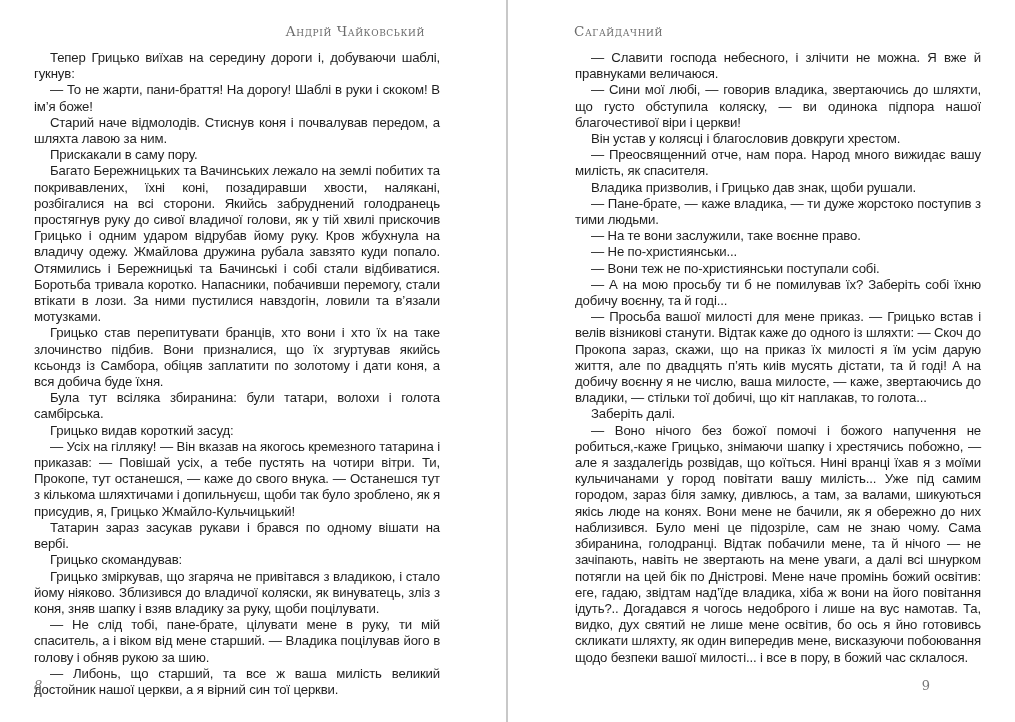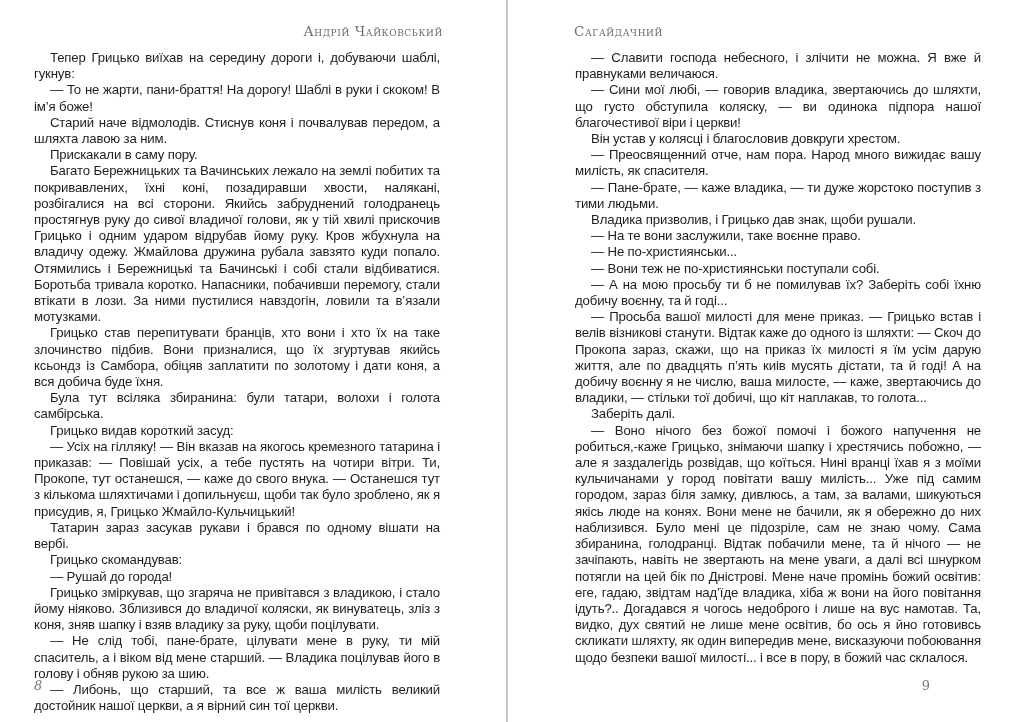--- a/index.html
+++ b/index.html
@@ -2,21 +2,21 @@
 <html><head>
 <meta charset="utf-8">
 <style>
   html, body { margin: 0; padding: 0; background: #ffffff; }
   body { width: 1015px; height: 722px; position: relative; overflow: hidden; font-family: "Liberation Sans", "DejaVu Sans", sans-serif; color: #1e1e1e; }
   .spread { position: absolute; inset: 0; display: flex; }
   .page { position: relative; width: 507px; height: 722px; }
   .page.right { width: 456px; }
   .gutter { position: absolute; left: 506px; top: 0; width: 2px; height: 722px; background: #c8c8c8; }
   .running-head { position: absolute; top: 23px; font-family: "DejaVu Serif", "Liberation Serif", serif; font-variant: small-caps; font-size: 13.5px; letter-spacing: 0.6px; color: #6b6b6b; }
-  .left .running-head { right: 64px; }
+  .left .running-head { right: 82px; }
   .right .running-head { left: 67px; }
   .text { position: absolute; top: 50px; width: 406px; font-size: 13.2px; line-height: 16.2px; }
   .left .text { left: 34px; }
   .right .text { left: 68px; }
   .text p { margin: 0; text-indent: 16px; text-align: justify; hyphens: manual; letter-spacing: -0.15px; }
   .folio { position: absolute; top: 678px; font-family: "DejaVu Serif", "Liberation Serif", serif; font-size: 13px; color: #777; }
   .left .folio { left: 34px; font-style: italic; }
   .right .folio { right: 33px; }
 </style>
 </head>
@@ -30,40 +30,39 @@
       <p>— То не жарти, пани-браття! На дорогу! Шаблі в руки і скоком! В ім’я боже!</p>
       <p>Старий наче відмолодів. Стиснув коня і почвалував передом, а шляхта лавою за ним.</p>
       <p>Прискакали в саму пору.</p>
       <p>Багато Бережницьких та Вачинських лежало на землі побитих та покривавле­них, їхні коні, позадиравши хвости, налякані, розбігалися на всі сторони. Якийсь забруднений голодранець простягнув руку до сивої владичої голови, як у тій хвилі прискочив Грицько і одним ударом відрубав йому руку. Кров жбухнула на владичу одежу. Жмайлова дружина рубала завзято куди попало. Отямились і Бережницькі та Бачинські і собі стали відбиватися. Боротьба тривала коротко. Напасники, побачивши перемогу, стали втікати в лози. За ними пустилися нав­здогін, ловили та в’язали мотузками.</p>
       <p>Грицько став перепитувати бранців, хто вони і хто їх на таке злочинство підбив. Вони призналися, що їх згуртував якийсь ксьондз із Самбора, обіцяв заплатити по золотому і дати коня, а вся добича буде їхня.</p>
       <p>Була тут всіляка збиранина: були татари, волохи і голота самбірська.</p>
       <p>Грицько видав короткий засуд:</p>
       <p>— Усіх на гілляку! — Він вказав на якогось кремезного татарина і приказав: — Повішай усіх, а тебе пустять на чотири вітри. Ти, Прокопе, тут останешся, — каже до свого внука. — Останешся тут з кількома шляхтичами і допильнуєш, щоби так було зроблено, як я присудив, я, Грицько Жмайло-Кульчицький!</p>
       <p>Татарин зараз засукав рукави і брався по одному вішати на вербі.</p>
       <p>Грицько скомандував:</p>
-      <p>— Рушай до города!</p>
       <p>Грицько зміркував, що згаряча не привітався з владикою, і стало йому ніяко­во. Зблизився до владичої коляски, як винуватець, зліз з коня, зняв шапку і взяв владику за руку, щоби поцілувати.</p>
       <p>— Не слід тобі, пане-брате, цілувати мене в руку, ти мій спаситель, а і віком від мене старший. — Владика поцілував його в голову і обняв рукою за шию.</p>
       <p>— Либонь, що старший, та все ж ваша милість великий достойник нашої цер­кви, а я вірний син тої церкви.</p>
 
     </div>
     <div class="folio">8</div>
   </div>
 
   <div class="gutter"></div>
 
   <div class="page right">
     <div class="running-head">Сагайдачний</div>
     <div class="text">
       <p>— Славити господа небесного, і злічити не можна. Я вже й правнуками ве­личаюся.</p>
       <p>— Сини мої любі, — говорив владика, звертаючись до шляхти, що густо обсту­пила коляску, — ви одинока підпора нашої благочестивої віри і церкви!</p>
       <p>Він устав у колясці і благословив довкруги хрестом.</p>
       <p>— Преосвященний отче, нам пора. Народ много вижидає вашу милість, як спасителя.</p>
+      <p>Владика призволив, і Грицько дав знак, щоби рушали.</p>
       <p>— Пане-брате, — каже владика, — ти дуже жорстоко поступив з тими людьми.</p>
-      <p>Владика призволив, і Грицько дав знак, щоби рушали.</p>
       <p>— На те вони заслужили, таке воєнне право.</p>
       <p>— Не по-християнськи...</p>
       <p>— Вони теж не по-християнськи поступали собі.</p>
       <p>— А на мою просьбу ти б не помилував їх? Заберіть собі їхню добичу воєнну, та й годі...</p>
       <p>— Просьба вашої милості для мене приказ. — Грицько встав і велів візникові станути. Відтак каже до одного із шляхти: — Скоч до Прокопа зараз, скажи, що на приказ їх милості я їм усім дарую життя, але по двадцять п’ять киів мусять діста­ти, та й годі! А на добичу воєнну я не числю, ваша милосте, — каже, звертаючись до владики, — стільки тої добичі, що кіт наплакав, то голота...</p>
       <p>Заберіть далі.</p>
       <p>— Воно нічого без божої помочі і божого напучення не робиться,-каже Грицько, знімаючи шапку і хрестячись побожно, — але я заздалегідь розвідав, що коїться. Нині вранці їхав я з моїми кульчичанами у город повітати вашу милість... Уже під самим городом, зараз біля замку, дивлюсь, а там, за валами, шикуються якісь люде на конях. Вони мене не бачили, як я обережно до них наблизився. Було мені це підозріле, сам не знаю чому. Сама збиранина, голодранці. Відтак побачили мене, та й нічого — не зачіпають, навіть не звертають на мене уваги, а далі всі шнурком потягли на цей бік по Дністрові. Мене наче промінь божий освітив: еге, гадаю, звідтам над’їде владика, хіба ж вони на його повітання ідуть?.. Догадався я чогось недоброго і лише на вус намотав. Та, видко, дух святий не лише мене осві­тив, бо ось я йно готовивсь скликати шляхту, як один випередив мене, висказуючи побоювання щодо безпеки вашої милості... і все в пору, в божий час склалося.</p>
 
     </div>
     <div class="folio">9</div>

